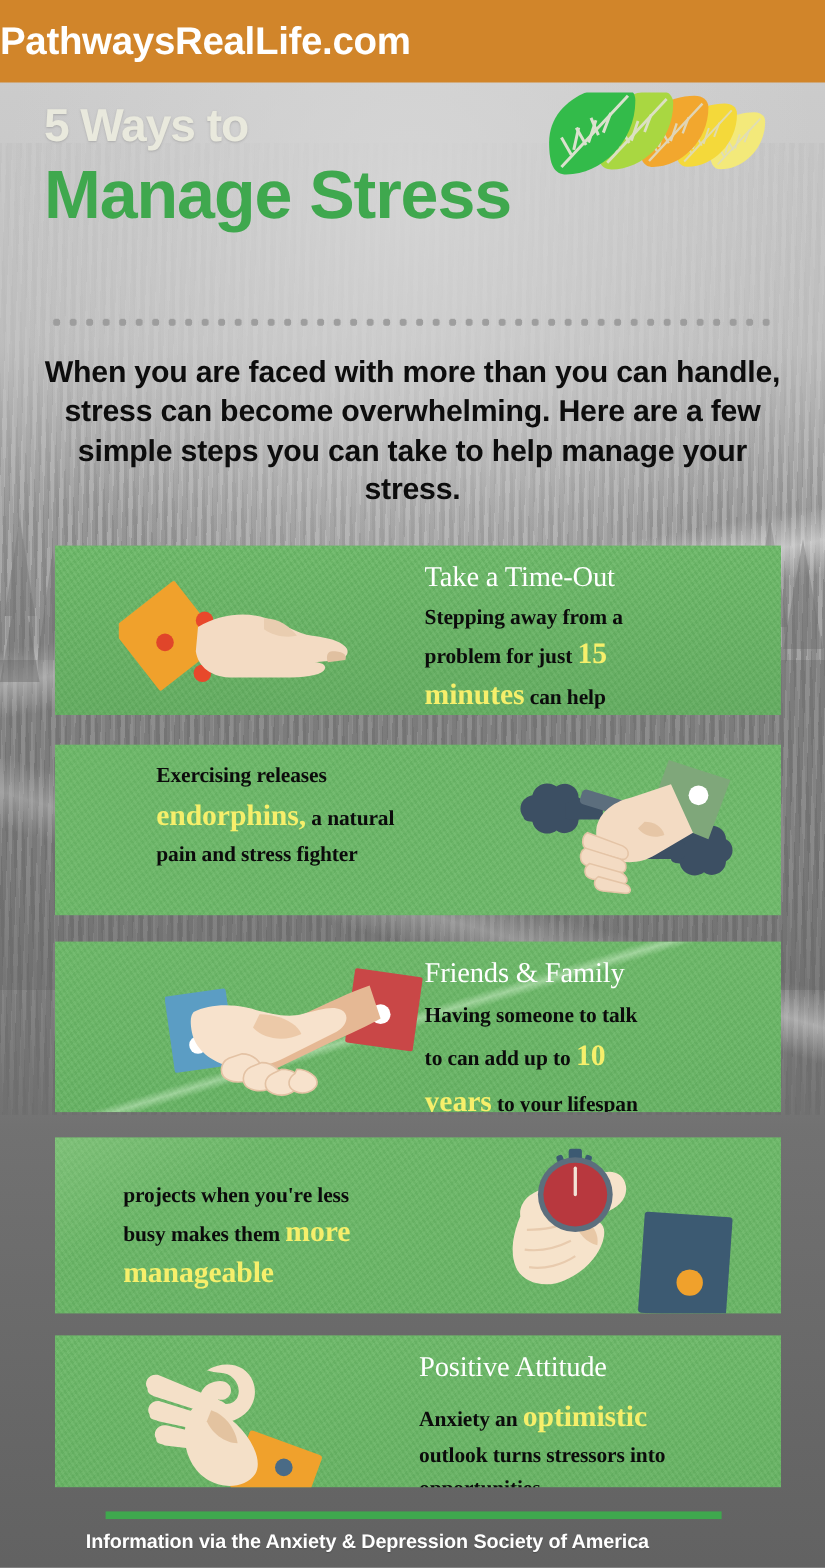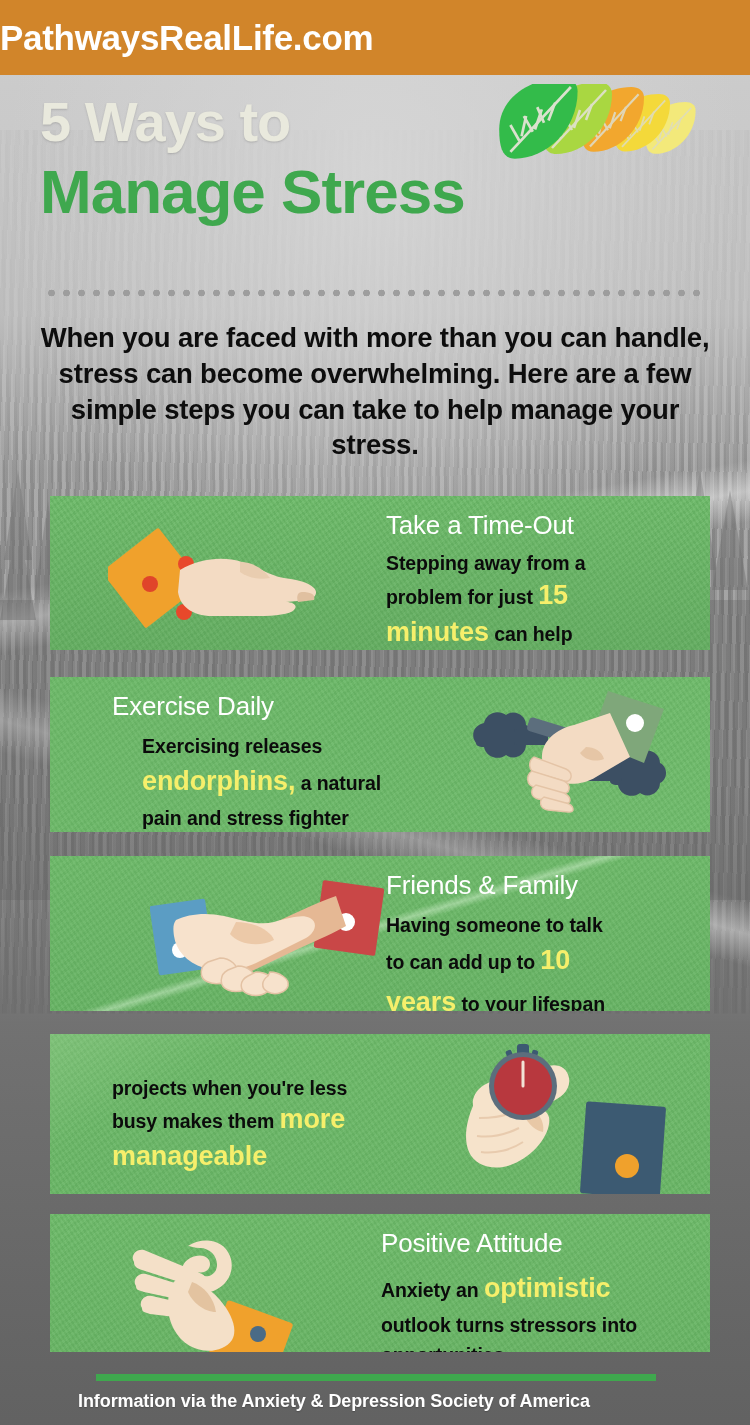--- a/index.html
+++ b/index.html
@@ -53,21 +53,21 @@
     color:#ffffff;
     font-size:35px;
     font-weight:bold;
     letter-spacing:-.3px;
     white-space:nowrap;
   }
 
   
   #headline{ position:absolute; left:40px; top:92px; width:670px; }
   #title-line1{
-    font-size:56px; font-weight:bold; color:#e9e9dd;
+    font-size:42px; font-weight:bold; color:#e9e9dd;
     letter-spacing:-1px; line-height:1.06;
     text-shadow:0 1px 2px rgba(110,110,110,.35);
   }
   #title-line2{
     font-size:62px; font-weight:bold; color:#3fa84e;
     letter-spacing:-1px; line-height:1.12; margin-top:6px;
   }
   #leaves{ position:absolute; left:448px; top:-8px; width:250px; height:110px; }
 
   
@@ -94,21 +94,21 @@
   }
   .panel .grain{
     position:absolute; inset:0; pointer-events:none;
     background:
       repeating-linear-gradient(57deg, rgba(255,255,255,.055) 0 2px, rgba(0,0,0,.035) 2px 4px),
       repeating-linear-gradient(143deg, rgba(255,255,255,.035) 0 3px, rgba(0,0,0,.025) 3px 6px);
     opacity:.8;
   }
   .panel .tint{ position:absolute; inset:0; pointer-events:none; }
 
-  .ptext{ position:absolute; z-index:4; }
+  .ptext{ position:absolute; z-index:4;font-family:Liberation Serif, serif; }
   .ptext.right{ right:24px; text-align:left; }
   .ptext.left{  left:62px;  text-align:left; }
   .phead{
     color:#ffffff; font-size:26px; font-weight:normal;
     letter-spacing:-.2px; margin-bottom:9px; white-space:nowrap;
   }
   .pbody{
     color:#0b0b0b; font-size:19.5px; font-weight:bold;
     line-height:1.37; letter-spacing:-.1px;
   }
@@ -287,21 +287,20 @@
     <g fill="#f3dbc3" stroke="#e4c4a6" stroke-width="1.4">
       <path d="M66,72 C60,76 60,86 68,88 L96,96 C104,98 106,88 98,84 Z"></path>
       <path d="M64,86 C58,90 58,100 66,102 L94,108 C102,110 104,100 96,96 Z"></path>
       <path d="M68,100 C62,104 62,112 70,114 L96,118 C104,120 104,112 96,108 Z"></path>
       <path d="M76,112 C70,116 72,124 80,125 L100,127 C108,128 106,120 98,118 Z"></path>
     </g>
     <path d="M118,62 C126,62 134,66 136,74 C126,78 116,74 112,68 Z" fill="#e6c6a6"></path>
   </svg>
 
   <div class="ptext left" style="top:14px; width:330px;">
-    <div class="phead">Exercise Daily</div>
     <div class="pbody" style="line-height:1.55;margin-left:30px;">
       <span>Exercising releases</span><br>
       <span class="hl big">endorphins,</span><span> a natural</span><br>
       <span>pain and stress fighter</span>
     </div>
   </div>
 </div>
 
 <div class="panel" id="panel-3" style="top:856px; height:155px;">
   <div class="grain"></div>

